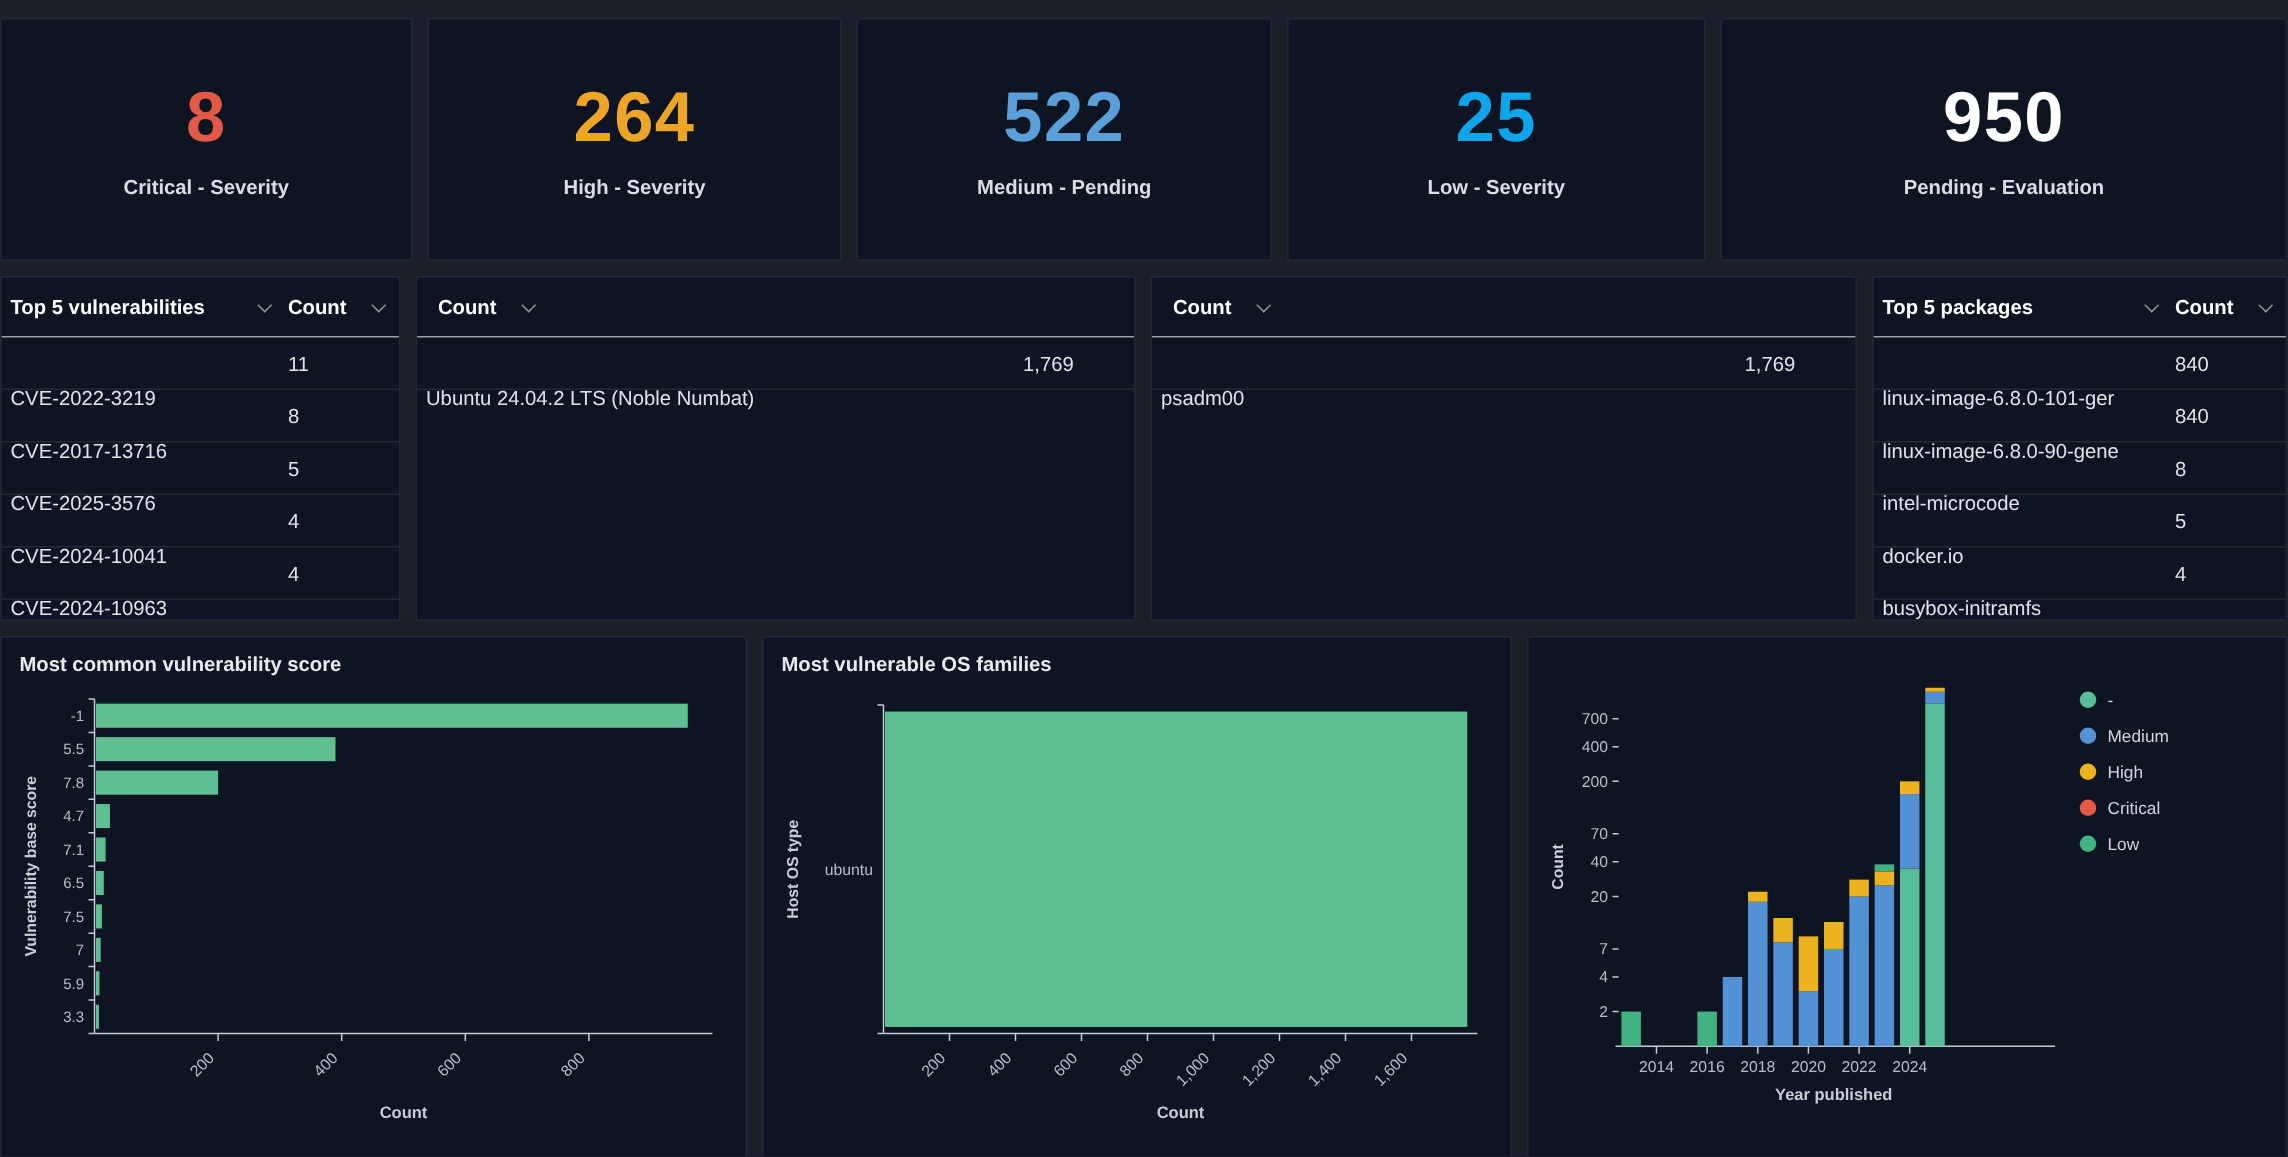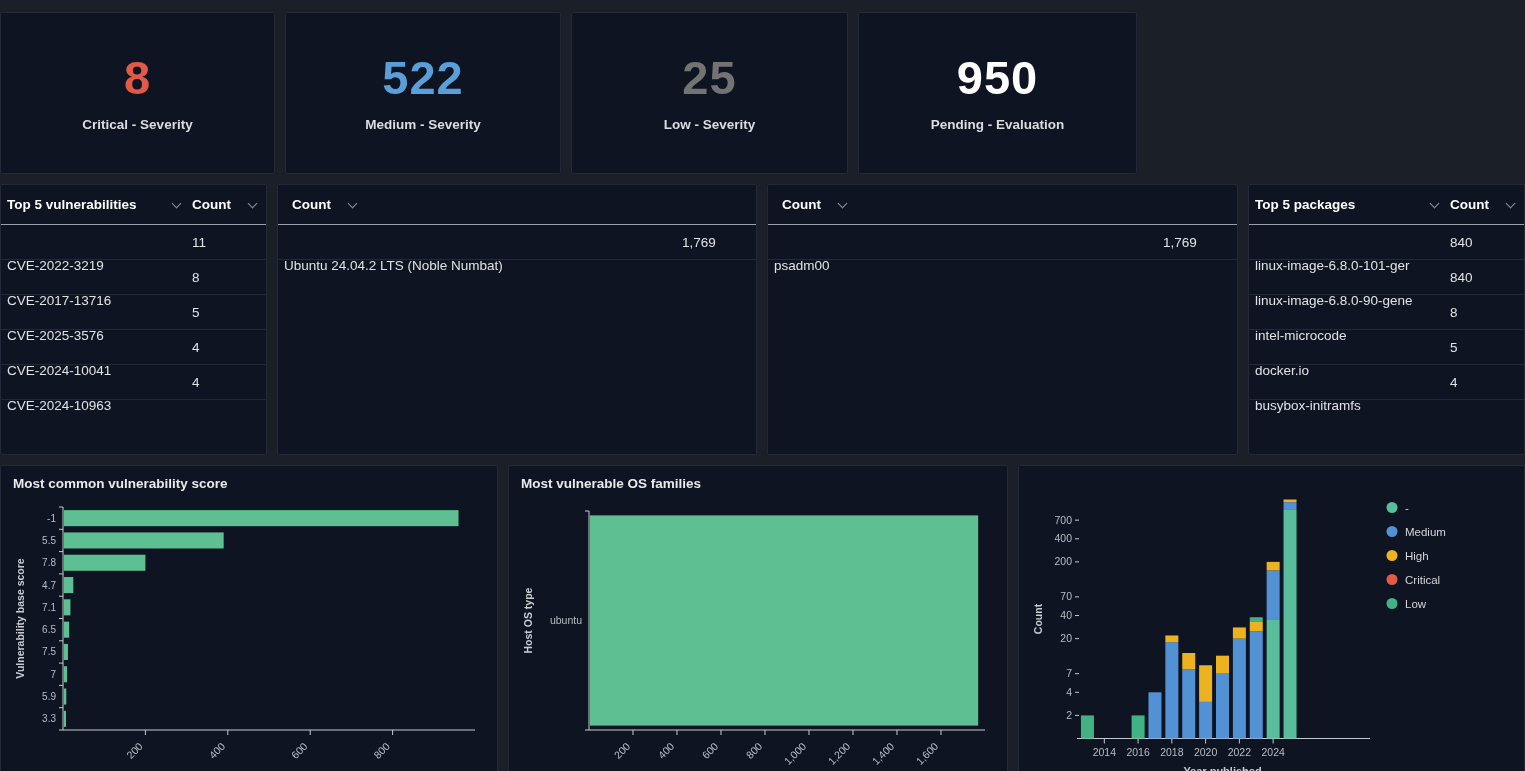--- a/index.html
+++ b/index.html
@@ -6,21 +6,21 @@
   html, body { width: 1525px; height: 771px; }
   body {
     background: #1b1f27;
     font-family: "Liberation Sans", sans-serif;
     color: #d8d9da;
     overflow: hidden;
   }
   .dash { display: flex; flex-direction: column; gap: 10px; padding-top: 12px; width: 1525px; }
   .row { display: grid; gap: 10px; }
   .row1 { grid-template-columns: 275px 276px 277px 279px 1fr; height: 162px; }
-  .row2 { grid-template-columns: 267px 480px 471px 1fr; height: 271px; }
+  .row2 { grid-template-columns: 267px 480px 471px 1fr; height: 230px; }
   .row3 { grid-template-columns: 498px 500px 1fr; height: 348px; }
   .panel {
     background: #0e1421;
     border: 1px solid #232938;
     border-radius: 2px;
     overflow: hidden;
   }
   
   .stat { display: flex; flex-direction: column; align-items: center; justify-content: center; }
   .stat-value { font-size: 47px; font-weight: 700; line-height: 1; letter-spacing: 1px; }
@@ -61,25 +61,29 @@
 <body>
 
 <div class="dash">
 
   <div class="row row1">
     <article class="panel stat">
       <div class="stat-value" style="color: rgb(226, 90, 71);">8</div>
       <div class="stat-label">Critical - Severity</div>
     </article>
     <article class="panel stat">
+      <div class="stat-value" style="color: rgb(237, 165, 40);">264</div>
+      <div class="stat-label">High - Severity</div>
+    </article>
+    <article class="panel stat">
       <div class="stat-value" style="color: rgb(91, 159, 216);">522</div>
-      <div class="stat-label">Medium - Severity</div>
-    </article>
-    <article class="panel stat">
-      <div class="stat-value" style="color: #737373;">25</div>
+      <div class="stat-label">Medium - Pending</div>
+    </article>
+    <article class="panel stat">
+      <div class="stat-value" style="color: #0ea5e9;">25</div>
       <div class="stat-label">Low - Severity</div>
     </article>
     <article class="panel stat">
       <div class="stat-value" style="color: rgb(255, 255, 255);">950</div>
       <div class="stat-label">Pending - Evaluation</div>
     </article>
   </div>
 
   <div class="row row2">
 

